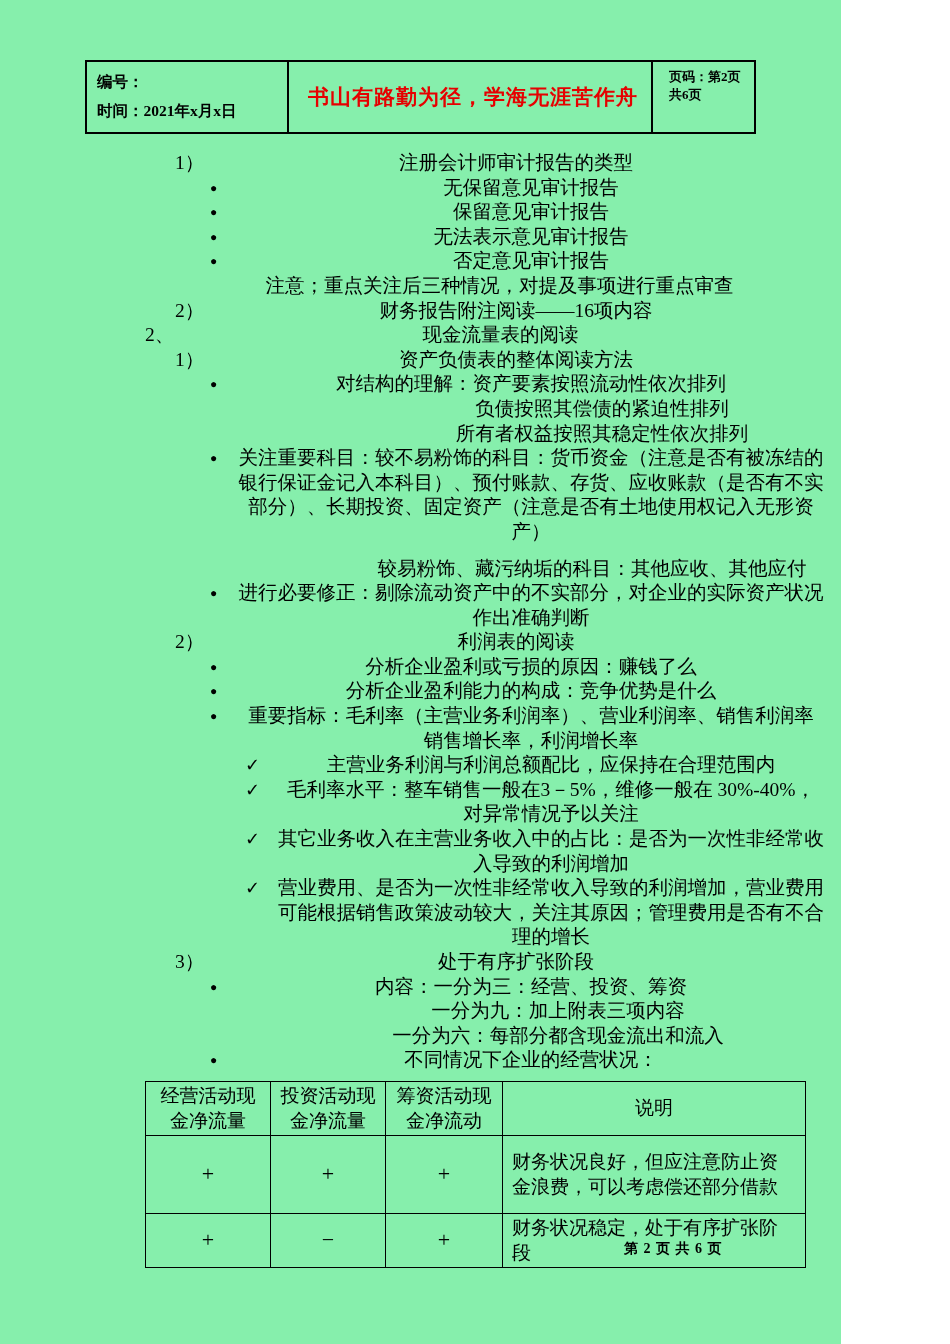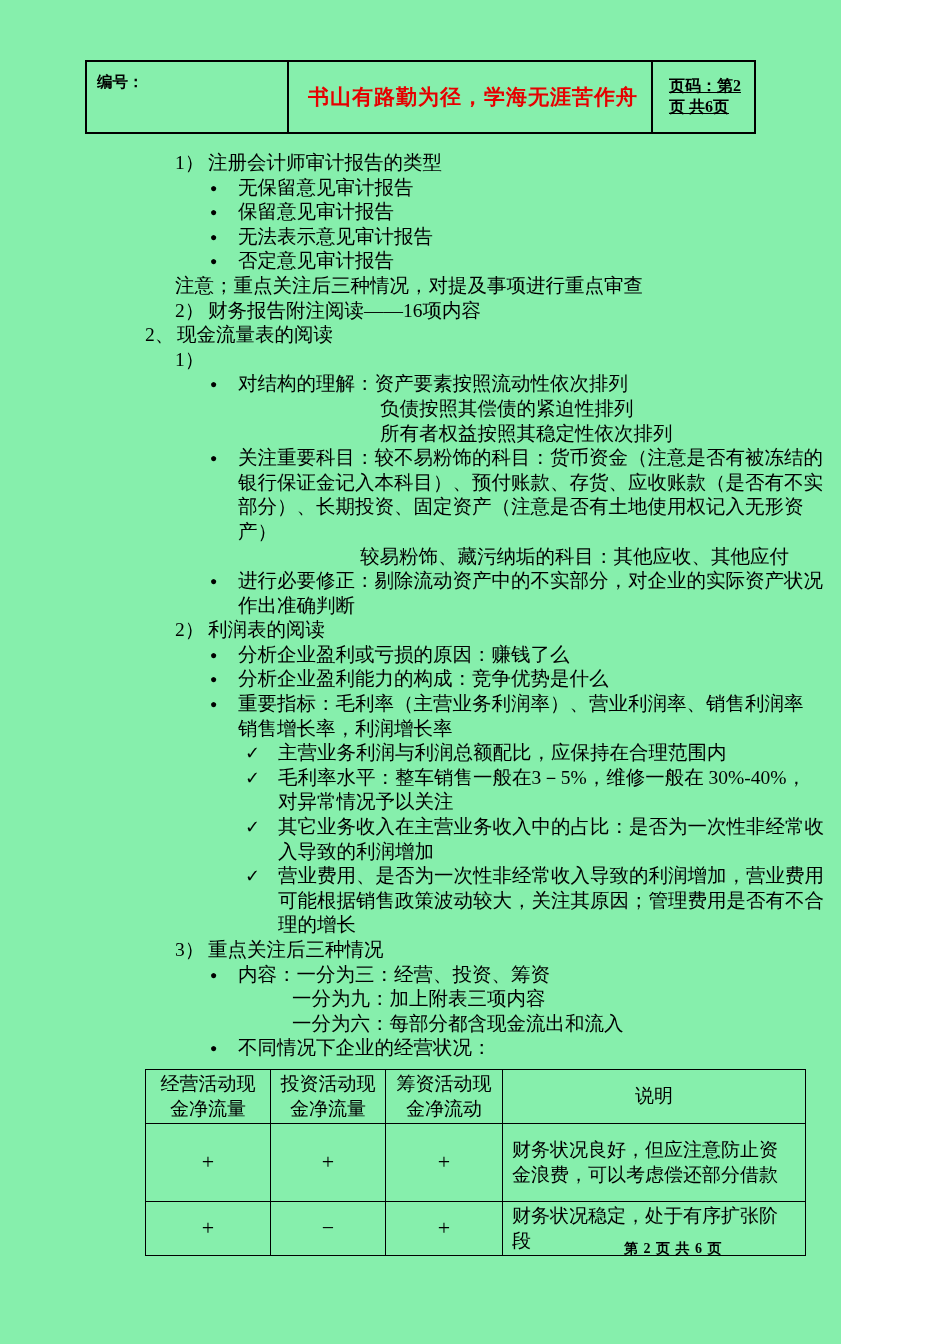--- a/index.html
+++ b/index.html
@@ -16,39 +16,39 @@
 
   
   .header-box {
     display:flex; margin:60px 85px 0 85px;
     border:2px solid #000; height:74px;
   }
   .hcell { padding:6px 10px; }
   .hcell + .hcell { border-left:2px solid #000;padding-left:16px; }
   .hc-left { width:200px; font-weight:bold; font-size:15.5px; line-height:1.85; }
   .hc-mid  { width:364px; display:flex; align-items:center; justify-content:center; }
-  .hc-right{ flex:1; display:flex; align-items:center; font-weight:bold; font-size:16px;text-decoration:underline; }
+  .hc-right{ flex:1; display:flex; align-items:flex-start; font-weight:bold; font-size:13px; }
   .motto { color:#e60000; font-weight:bold; font-size:21px; letter-spacing:1px; white-space:nowrap; }
 
   
   .content { margin-top:17px; width:824px; font-size:19.5px; line-height:24.6px; }
   .line { display:flex; }
   .t-a { padding-left:145px; }   
   .t-b { padding-left:175px; }   
   .t-c { padding-left:210px; }   
   .t-d { padding-left:245px; }   
   .t-e { padding-left:380px; }   
-  .t-f { padding-left:360px; }   
+  .t-f { padding-left:360px;margin-top:12px; }   
   .t-g { padding-left:292px; }   
   .marker { flex:0 0 auto; }
   .mk-num   { width:33px; }
   .mk-a     { width:32px; }
   .mk-bullet{ width:28px; font-size:12px; line-height:24.6px; }
   .mk-check { width:33px; font-family:"DejaVu Sans","Liberation Sans",sans-serif; font-size:18px; }
-  .text { flex:1 1 auto; }
+  .text { flex:1 1 auto;text-align:center; }
 
   
   .flow-table {
     margin:8px 9px 0 145px; width:660px;
     border-collapse:collapse; table-layout:fixed;
     font-size:19px; line-height:24.6px;
   }
   .flow-table th, .flow-table td {
     border:1.8px solid #000; padding:2px 9px; vertical-align:middle;
   }
@@ -67,20 +67,21 @@
   }
 </style>
 </head>
 <body>
 
 <div class="page">
 
   <div class="header-box">
     <div class="hcell hc-left">
       <div>编号：</div>
+      <div>时间：2021年x月x日</div>
     </div>
     <div class="hcell hc-mid">
       <span class="motto">书山有路勤为径，学海无涯苦作舟</span>
     </div>
     <div class="hcell hc-right">
       <span>页码：第2页  共6页</span>
     </div>
   </div>
 
   <div class="content">
@@ -110,20 +111,21 @@
     <div class="line t-b">
         <span class="marker mk-num">2）</span>
         <span class="text">财务报告附注阅读——16项内容</span>
       </div>
     <div class="line t-a">
         <span class="marker mk-a">2、</span>
         <span class="text">现金流量表的阅读</span>
       </div>
     <div class="line t-b">
         <span class="marker mk-num">1）</span>
+        <span class="text">资产负债表的整体阅读方法</span>
       </div>
     <div class="line t-c">
         <span class="marker mk-bullet">●</span>
         <span class="text">对结构的理解：资产要素按照流动性依次排列</span>
       </div>
     <div class="line t-e">
         <span class="text">负债按照其偿债的紧迫性排列</span>
       </div>
     <div class="line t-e">
         <span class="text">所有者权益按照其稳定性依次排列</span>
@@ -166,21 +168,21 @@
     <div class="line t-d">
         <span class="marker mk-check">✓</span>
         <span class="text">其它业务收入在主营业务收入中的占比：是否为一次性非经常收入导致的利润增加</span>
       </div>
     <div class="line t-d">
         <span class="marker mk-check">✓</span>
         <span class="text">营业费用、是否为一次性非经常收入导致的利润增加，营业费用可能根据销售政策波动较大，关注其原因；管理费用是否有不合理的增长</span>
       </div>
     <div class="line t-b">
         <span class="marker mk-num">3）</span>
-        <span class="text">重点关注后三种情况</span>
+        <span class="text">处于有序扩张阶段</span>
       </div>
     <div class="line t-c">
         <span class="marker mk-bullet">●</span>
         <span class="text">内容：一分为三：经营、投资、筹资</span>
       </div>
     <div class="line t-g">
         <span class="text">一分为九：加上附表三项内容</span>
       </div>
     <div class="line t-g">
         <span class="text">一分为六：每部分都含现金流出和流入</span>

